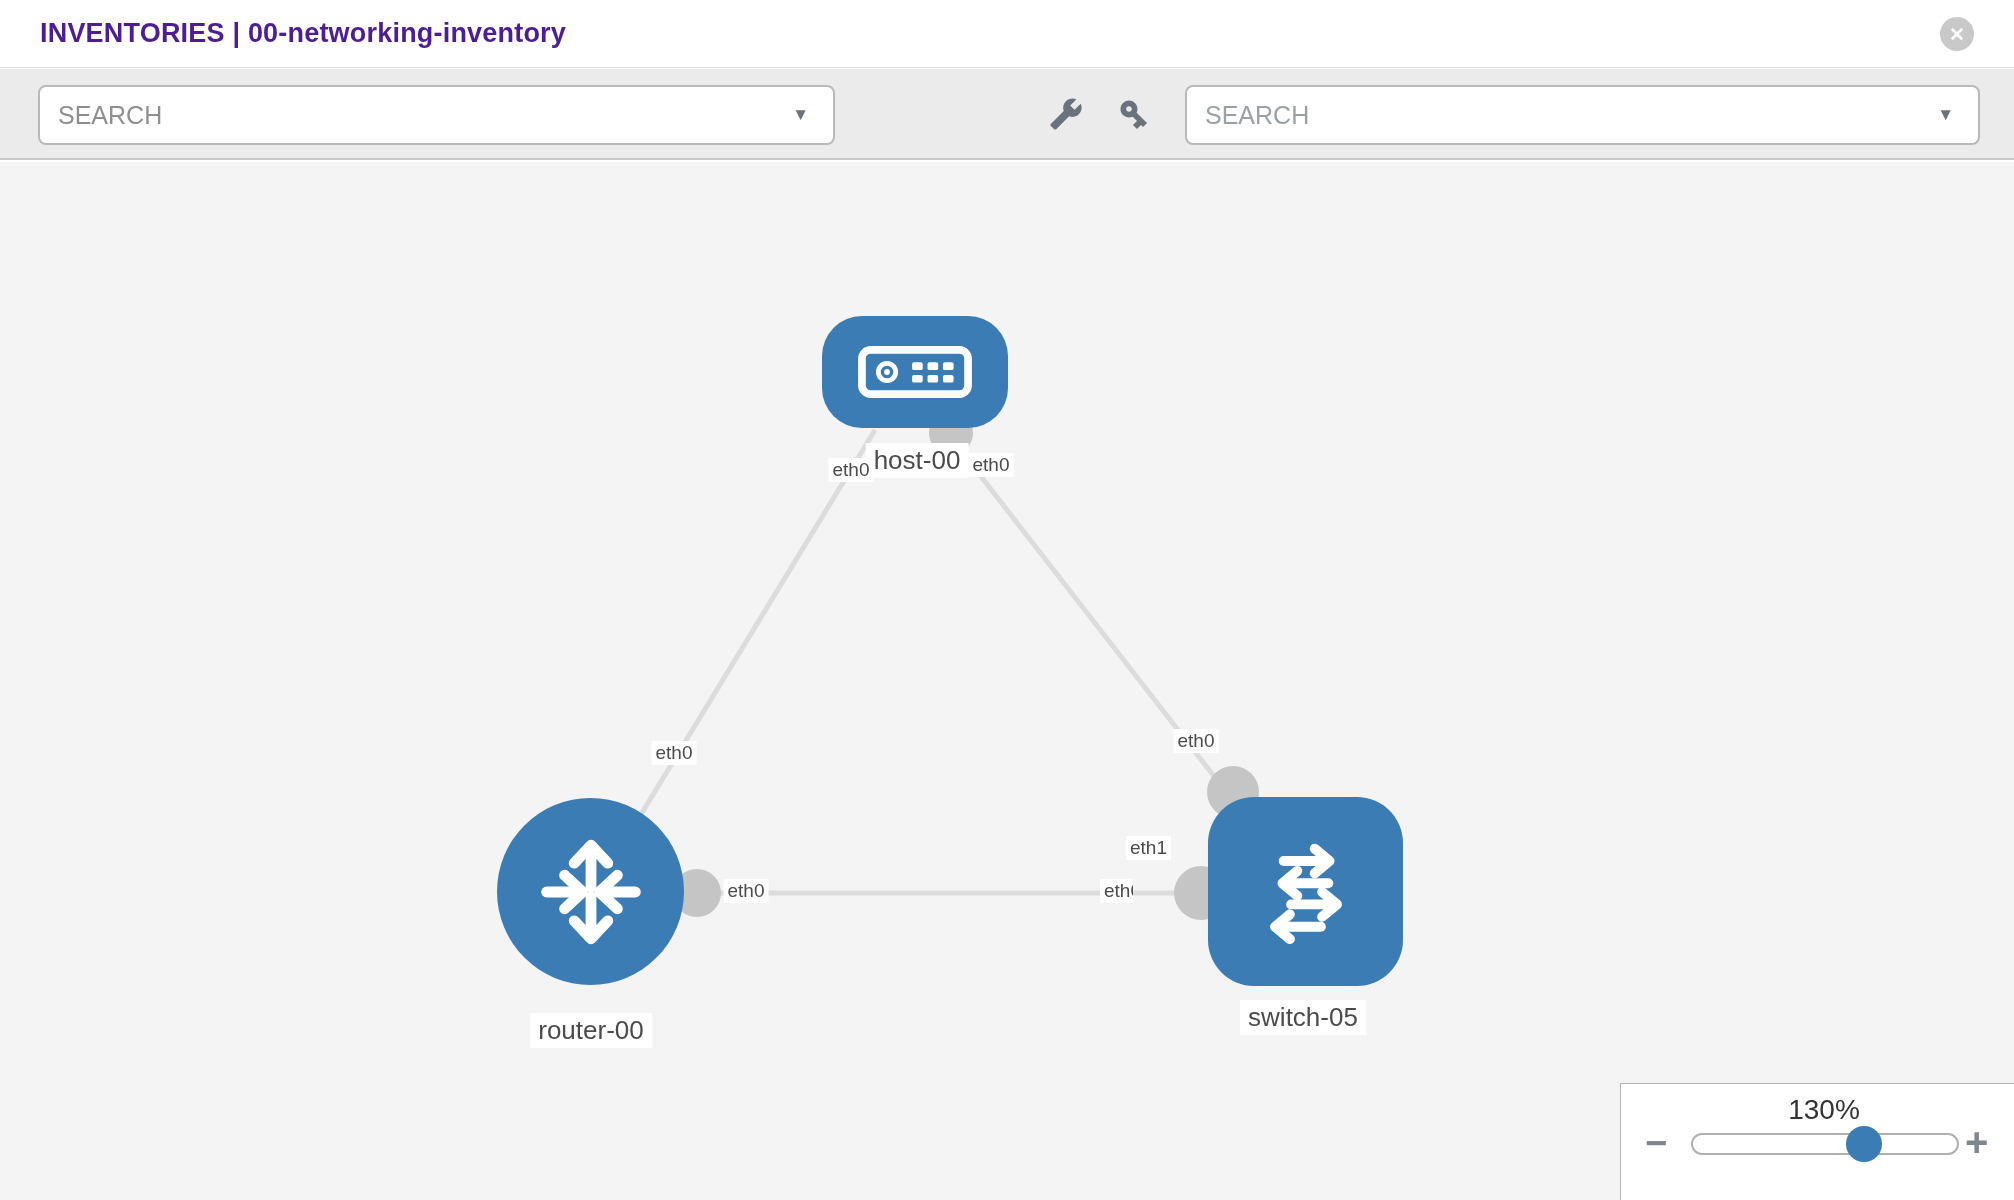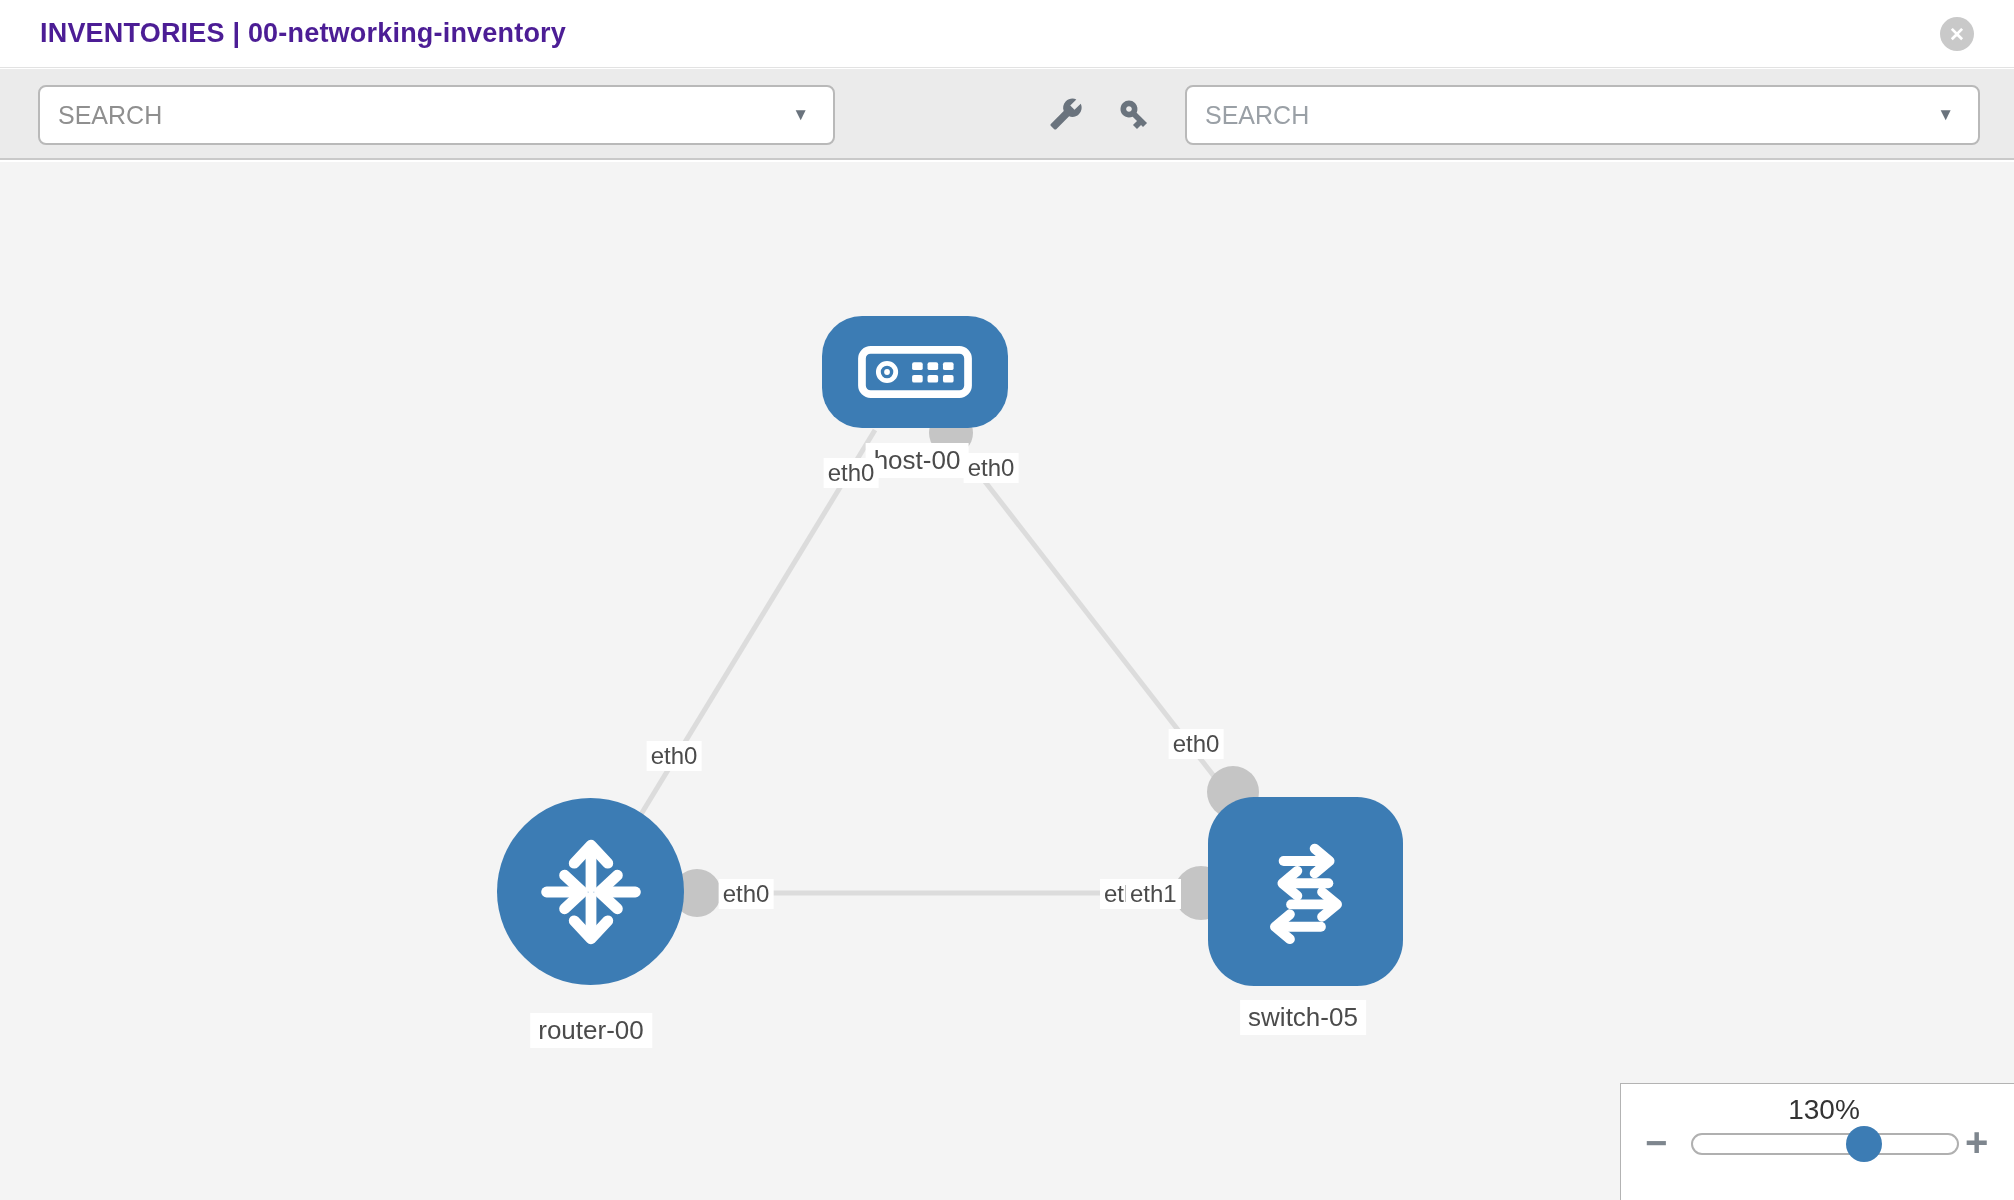--- a/index.html
+++ b/index.html
@@ -44,21 +44,21 @@
 
   .node { position:absolute; background:#3c7cb4; display:flex; align-items:center;
           justify-content:center; cursor:pointer; }
   .node-host   { left:822px; top:154px; width:186px; height:112px; border-radius:40px; }
   .node-router { left:497px; top:636px; width:187px; height:187px; border-radius:50%; }
   .node-switch { left:1208px; top:635px; width:195px; height:189px; border-radius:46px; }
   .node svg { display:block; }
 
   .chip { position:absolute; background:#ffffff; color:#4b4b4b; white-space:nowrap; }
   .node-label { font-size:26px; padding:2px 8px; transform:translateX(-50%); }
-  .if-label { font-size:24px; padding:1px 4px; transform:translateX(-50%); }
+  .if-label { font-size:19px; padding:1px 4px; transform:translateX(-50%); }
   .if-label.no-center { transform:none; }
   .clipped { overflow:hidden; width:33px; padding-right:0; }
 
   
   .zoom-panel { position:absolute; left:1620px; top:921px; width:400px; height:130px;
                 background:#ffffff; border:1px solid #b3b3b3; }
   .zoom-level { position:absolute; left:203px; top:10px; transform:translateX(-50%);
                 font-size:28px; color:#333; }
   .zoom-minus, .zoom-plus { position:absolute; border:none; background:transparent;
                 font-weight:bold; color:#7e868e; cursor:pointer; line-height:1; }
@@ -178,21 +178,21 @@
   <div class="chip node-label" style="left:917px; top:281px;">host-00</div>
   <div class="chip node-label" style="left:591px; top:814px;margin-top:37px;">router-00</div>
   <div class="chip node-label" style="left:1303px; top:838px;">switch-05</div>
 
   <div class="chip if-label" style="left:851px; top:296px;">eth0</div>
   <div class="chip if-label" style="left:991px; top:291px;">eth0</div>
   <div class="chip if-label" style="left:674px; top:579px;">eth0</div>
   <div class="chip if-label" style="left:1196px; top:567px;">eth0</div>
   <div class="chip if-label" style="left:746px; top:717px;">eth0</div>
   <div class="chip if-label no-center clipped" style="left:1100px; top:717px;">eth0</div>
-  <div class="chip if-label no-center" style="left:1126px; top:717px;">eth1</div>
+  <div class="chip if-label no-center" style="left:1126px; top:674px;">eth1</div>
 
   <div class="zoom-panel">
     <div class="zoom-level">130%</div>
     <button class="zoom-minus">
       <span>−</span>
     </button>
     <div class="zoom-track"></div>
     <div class="zoom-thumb"></div>
     <button class="zoom-plus">
       <span>+</span>

